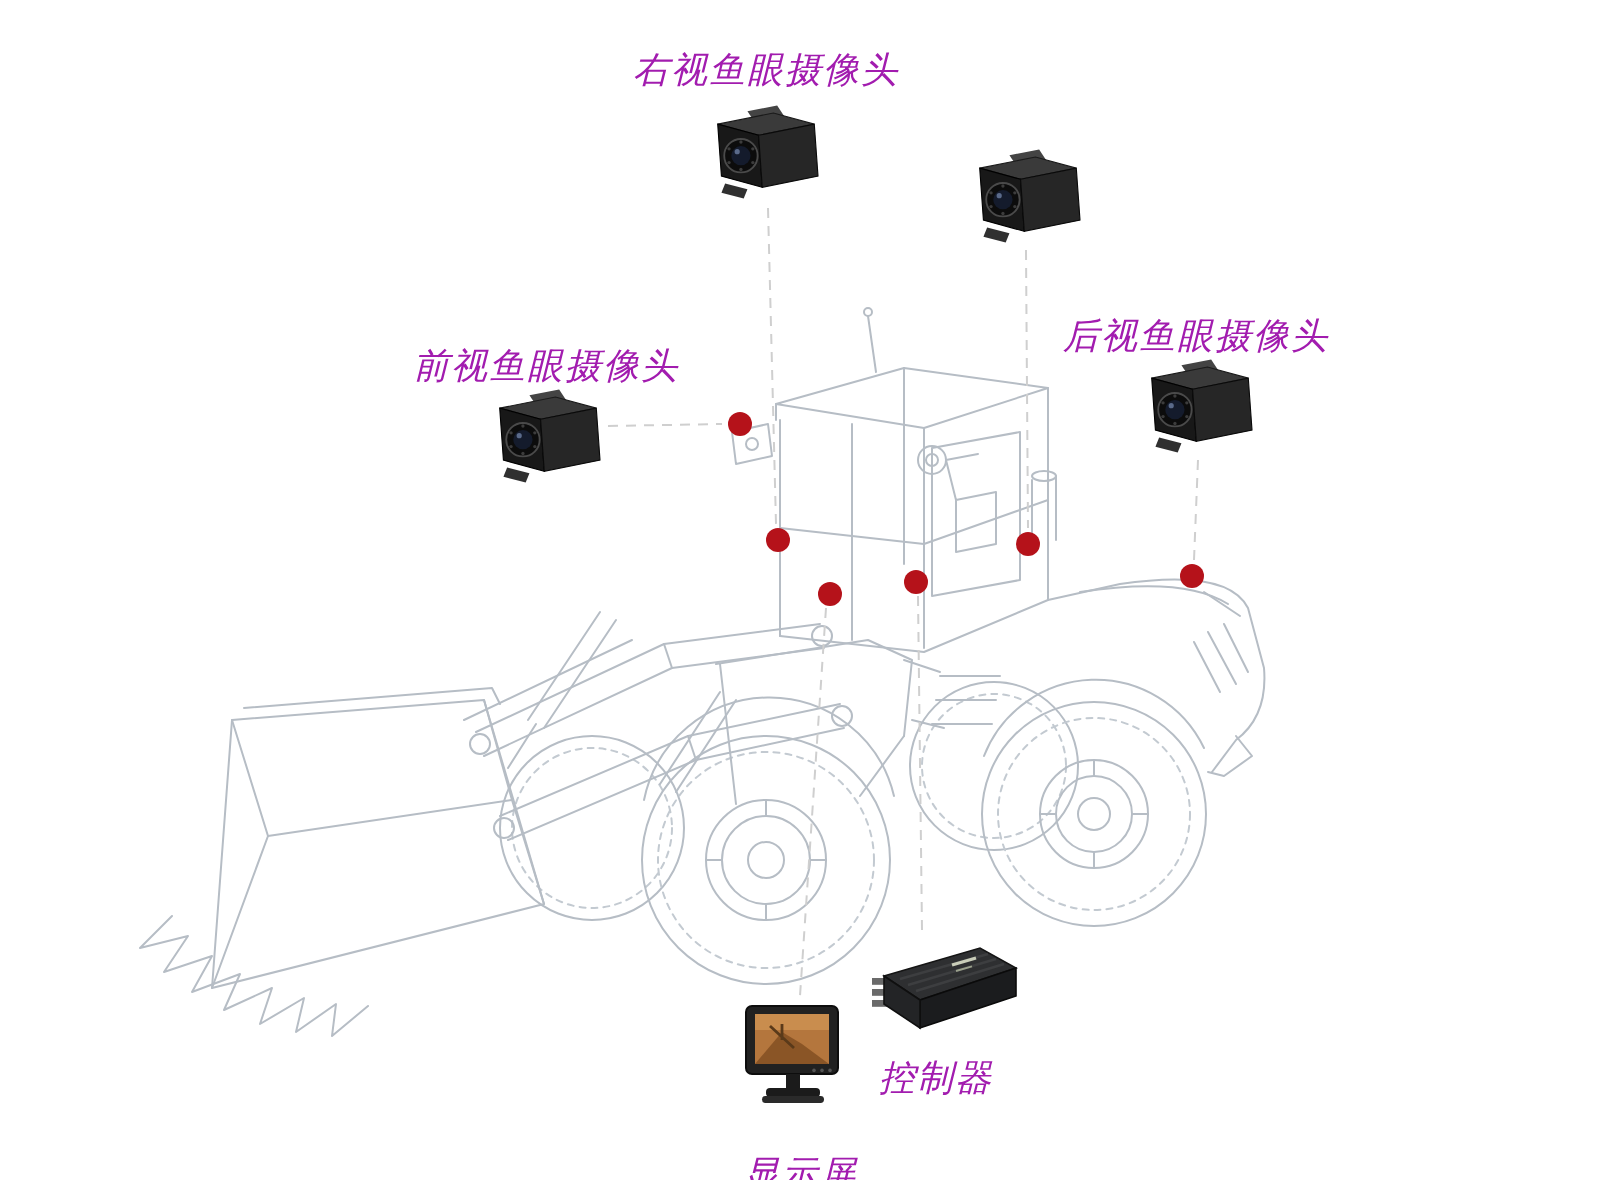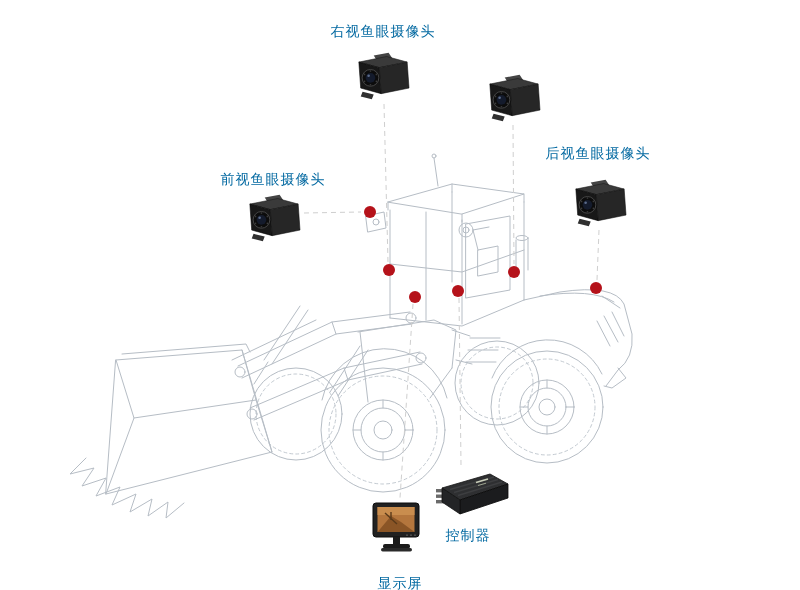--- a/index.html
+++ b/index.html
@@ -2,21 +2,21 @@
 <html><head>
 <meta charset="utf-8">
 <style>
   html,body{margin:0;padding:0;background:#ffffff;}
   body{font-family:"Liberation Sans", sans-serif;}
   .stage{position:relative;width:800px;height:590px;margin:0 auto;background:#ffffff;overflow:hidden;}
   svg.layer{position:absolute;left:0;top:0;width:800px;height:590px;}
   .wf{fill:none;stroke:#b6bdc5;stroke-width:1;stroke-linejoin:round;stroke-linecap:round;}
   .wf .tread{stroke-dasharray:3 3;stroke:#c3cad1;}
   .conn{fill:none;stroke:#cfcfcf;stroke-width:1;stroke-dasharray:5 4;}
-  .label{position:absolute;transform:translateX(-50%);font-size:14px;color:#0369a1;letter-spacing:1px;white-space:nowrap;}
+  .label{position:absolute;transform:translateX(-50%);font-size:18px;color:#a21caf;letter-spacing:1px;white-space:nowrap;font-style:italic;}
   .icon{position:absolute;}
   .marker{position:absolute;width:12px;height:12px;border-radius:50%;transform:translate(-50%,-50%);}
 </style>
 </head>
 <body>
 
 <svg width="0" height="0" style="position:absolute" aria-hidden="true">
   <defs>
     <symbol id="sym-cam" viewBox="0 0 60 56">
       <polygon points="20,6 36,3 40,9 24,12" fill="#444444"></polygon>
@@ -142,21 +142,21 @@
       <path class="conn" d="M 304,213 L 361,212"></path>
       <path class="conn" d="M 384,104 L 388,262"></path>
       <path class="conn" d="M 513,125 L 514,264"></path>
       <path class="conn" d="M 599,230 L 597,280"></path>
       <path class="conn" d="M 459,298 L 461,465"></path>
       <path class="conn" d="M 413,304 L 400,498"></path>
     </g>
   </svg>
 
   <div class="label" style="left:383px;top:23px">右视鱼眼摄像头</div>
-  <div class="label" style="left:598px;top:145px">后视鱼眼摄像头</div>
+  <div class="label" style="left:598px;top:156px">后视鱼眼摄像头</div>
   <div class="label" style="left:273px;top:171px">前视鱼眼摄像头</div>
   <div class="label" style="left:468px;top:527px">控制器</div>
   <div class="label" style="left:400px;top:575px">显示屏</div>
 
   <svg class="icon" style="left:355px;top:50px" width="56" height="52">
       <use href="#sym-cam"></use>
     </svg>
   <svg class="icon" style="left:486px;top:72px" width="56" height="52">
       <use href="#sym-cam"></use>
     </svg>

